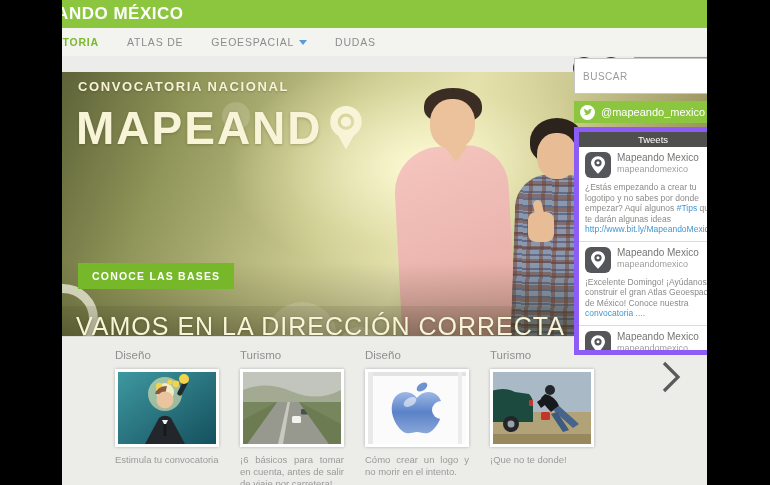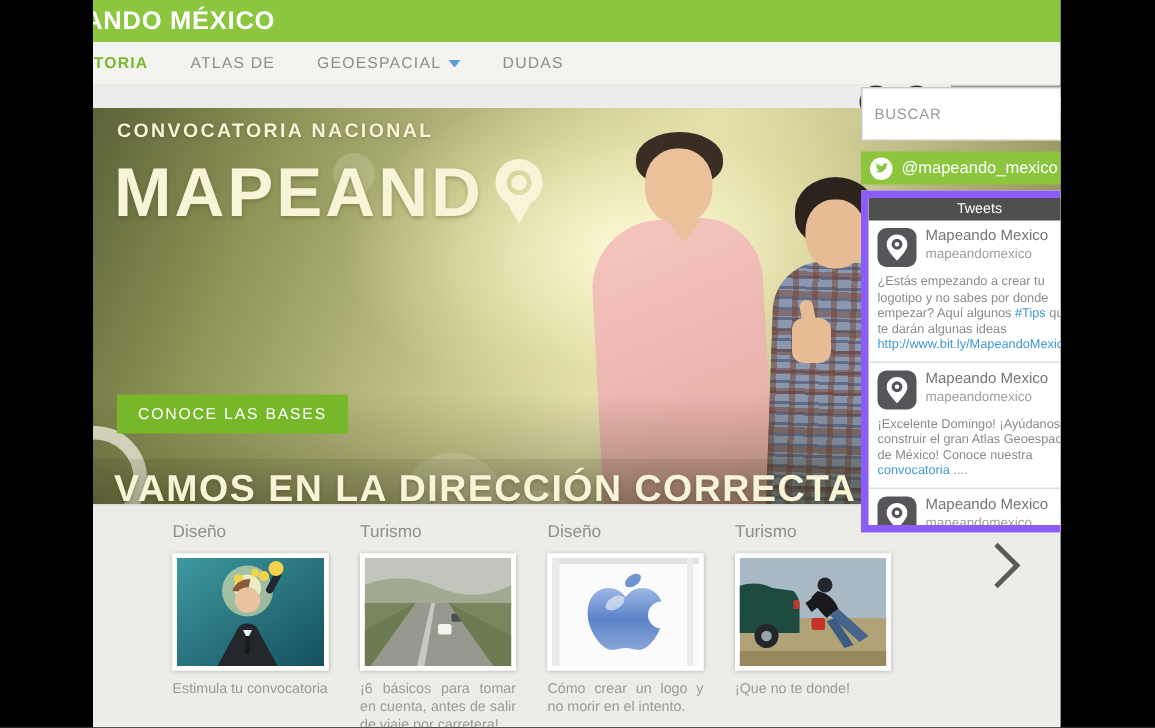--- a/index.html
+++ b/index.html
@@ -52,24 +52,24 @@
         repeating-linear-gradient(0deg, rgba(35,45,85,.4) 0 2px, transparent 2px 7px);}
   .wom-hand{position:absolute;left:466px;top:140px;width:26px;height:30px;background:#e8bd95;border-radius:8px;}
   .wom-thumb{position:absolute;left:472px;top:128px;width:9px;height:18px;background:#e8bd95;border-radius:5px;transform:rotate(-12deg);}
 
   .hero-kicker{position:absolute;left:16px;top:7px;color:#f7f3d8;font-size:13px;letter-spacing:1.6px;font-weight:bold;
                text-shadow:0 1px 2px rgba(60,60,20,.35);}
   .hero-title{position:absolute;left:14px;top:26px;color:#f8f4d8;font-weight:bold;font-size:46px;line-height:45px;
               letter-spacing:2px;text-shadow:0 1px 3px rgba(60,60,20,.3);}
   .pin-ic{display:inline-block;margin-left:5px;transform:translateY(6px);}
   .cta-btn{position:absolute;left:16px;top:191px;background:#76b82a;color:#fff;font-size:10.5px;letter-spacing:1.2px;
-           padding:7px 14px;cursor:pointer;font-weight:normal;}
+           padding:7px 14px;cursor:pointer;font-weight:bold;}
   .hero-banner{position:absolute;left:0;bottom:4px;width:100%;padding:7px 14px 9px;
                background:linear-gradient(rgba(45,45,20,.10), rgba(45,45,20,.28));}
-  .hb-title{color:#f8f4d8;font-weight:bold;font-size:25px;letter-spacing:1px;line-height:26px;
+  .hb-title{color:#f8f4d8;font-weight:normal;font-size:25px;letter-spacing:1px;line-height:26px;
             text-shadow:0 1px 3px rgba(60,60,20,.35);}
   .hb-sub{color:#efe9c6;font-size:13px;letter-spacing:.4px;margin-top:2px;text-shadow:0 1px 2px rgba(60,60,20,.35);}
 
   
   .sidebar{position:absolute;left:512px;top:58px;width:158px;z-index:10;}
   .search-input{width:100%;height:36px;border:1px solid #c7c7c4;background:#fff;font-size:10px;color:#777;
                 padding:0 8px;letter-spacing:.5px;outline:none;}
   .search-input::placeholder{color:#9a9a98;}
   .tw-bar{margin-top:7px;height:22px;background:#8cc63e;display:flex;align-items:center;gap:6px;padding:0 6px;cursor:pointer;}
   .tw-circ{width:15px;height:15px;border-radius:50%;background:#fff;display:flex;align-items:center;justify-content:center;flex:0 0 auto;}

